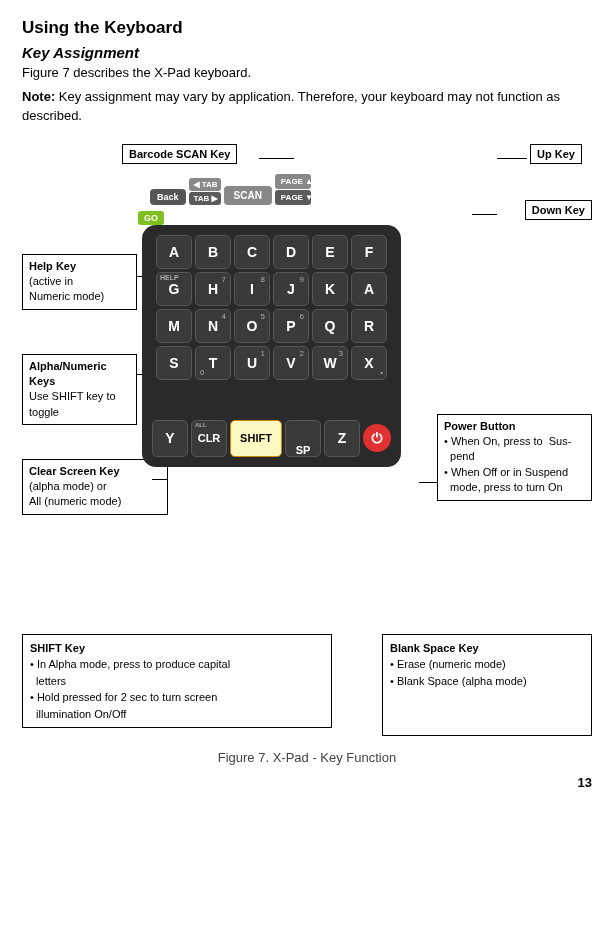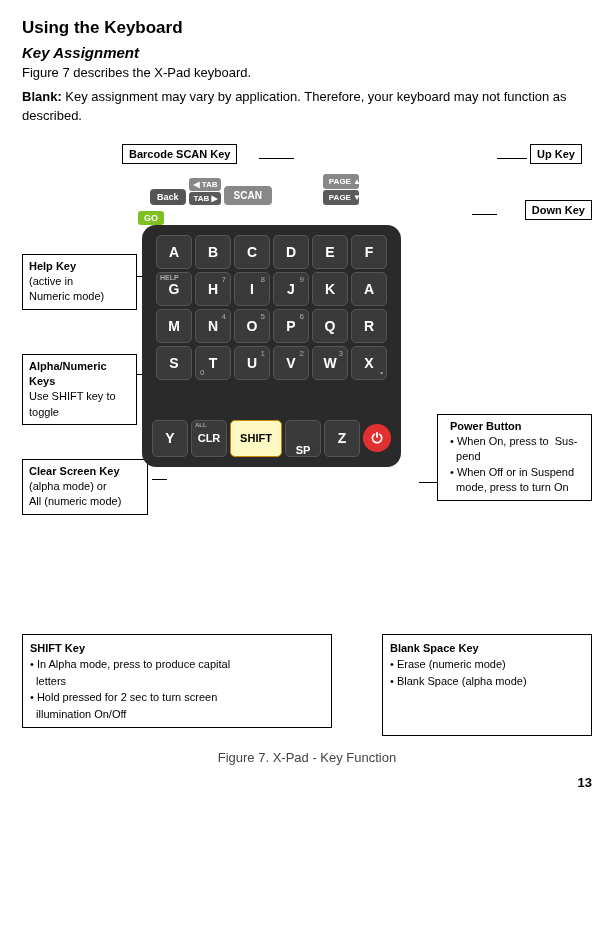--- a/index.html
+++ b/index.html
@@ -67,21 +67,20 @@
       font-size: 8px;
       font-weight: bold;
       border-radius: 3px;
       padding: 3px 6px;
       width: 36px;
       text-align: center;
       border: none;
       display: flex;
       align-items: flex-end;
       gap: 2px;
-      margin-left: 48px;
     }
     .btn-go {
       background: #7dc020;
       color: #fff;
       font-size: 9px;
       font-weight: bold;
       border-radius: 3px;
       padding: 2px 6px;
       border: none;
       position: relative;
@@ -253,38 +252,38 @@
       background: #fff;
       border: 1.5px solid #000;
       font-size: 11px;
       padding: 4px 6px;
       line-height: 1.4;
     }
     .ann-clearscreen {
       position: absolute;
       left: 0px;
       top: 315px;
-      width: 126px;
+      width: 146px;
       background: #fff;
       border: 1.5px solid #000;
       font-size: 11px;
       padding: 4px 6px;
       line-height: 1.4;
     }
 
     
     .ann-power {
       position: absolute;
       right: 0px;
       top: 270px;
       width: 155px;
       background: #fff;
       border: 1.5px solid #000;
       font-size: 11px;
-      padding: 4px 12px;
+      padding: 4px 6px;
       line-height: 1.4;
     }
 
     
     .ann-shift {
       position: relative;
       background: #fff;
       border: 1.5px solid #000;
       font-size: 11px;
       padding: 5px 7px;
@@ -348,21 +347,21 @@
       background: #000;
     }
   </style>
 </head>
 <body>
 
 <h2>Using the Keyboard</h2>
 <p class="italic-bold">Key Assignment</p>
 <p class="fig-desc">Figure 7 describes the X-Pad keyboard.</p>
 <p class="note-line">
-  <span class="note-bold">Blank:</span><span> Key assignment may vary by application. Therefore, your keyboard may not function as described.</span>
+  <span class="note-bold">Note:</span><span> Key assignment may vary by application. Therefore, your keyboard may not function as described.</span>
 </p>
 
 <div class="diagram-wrapper">
 
   <div class="barcode-label">Barcode SCAN Key</div>
 
   <div class="line-h" style="top:14px;left:237px;width:35px;"></div>
 
   <div class="upkey-label">Up Key</div>
 

